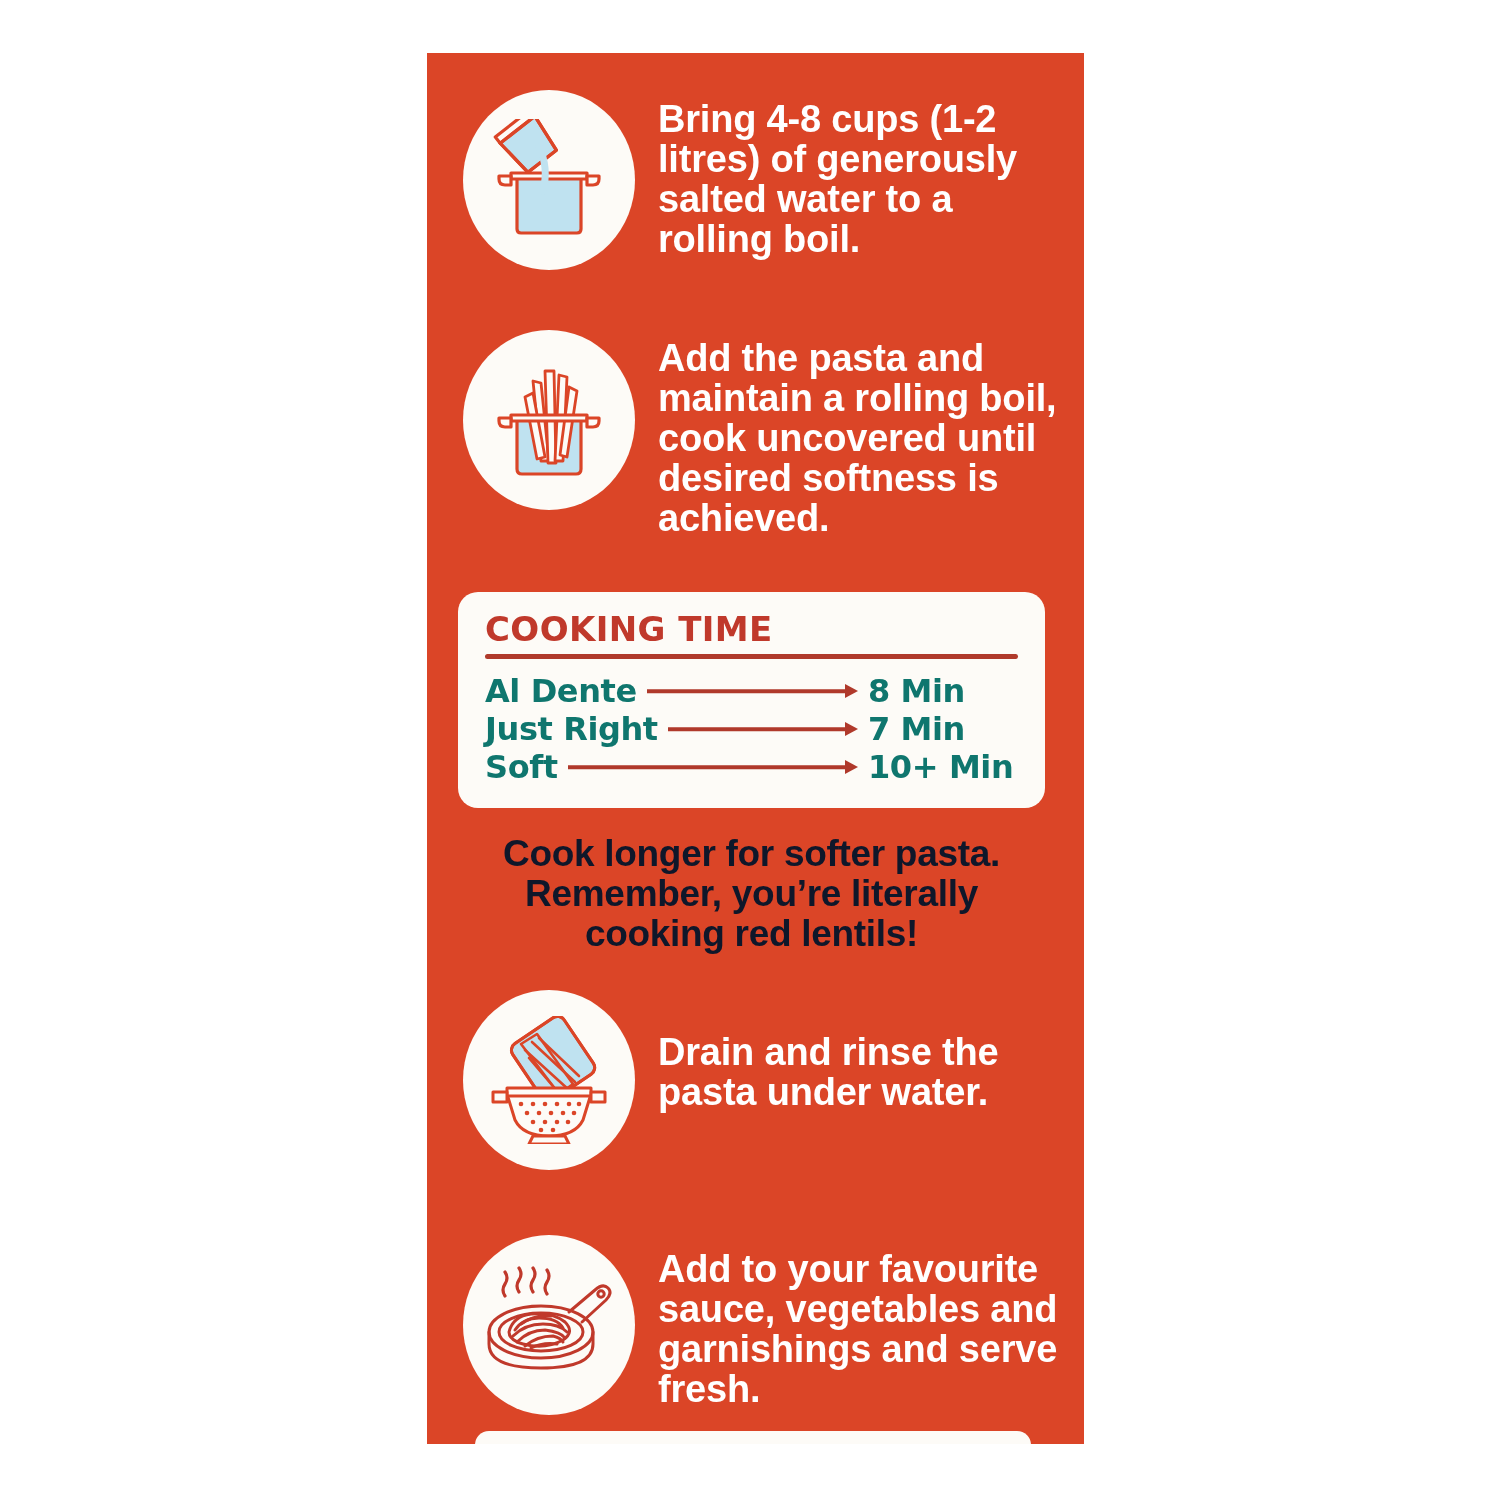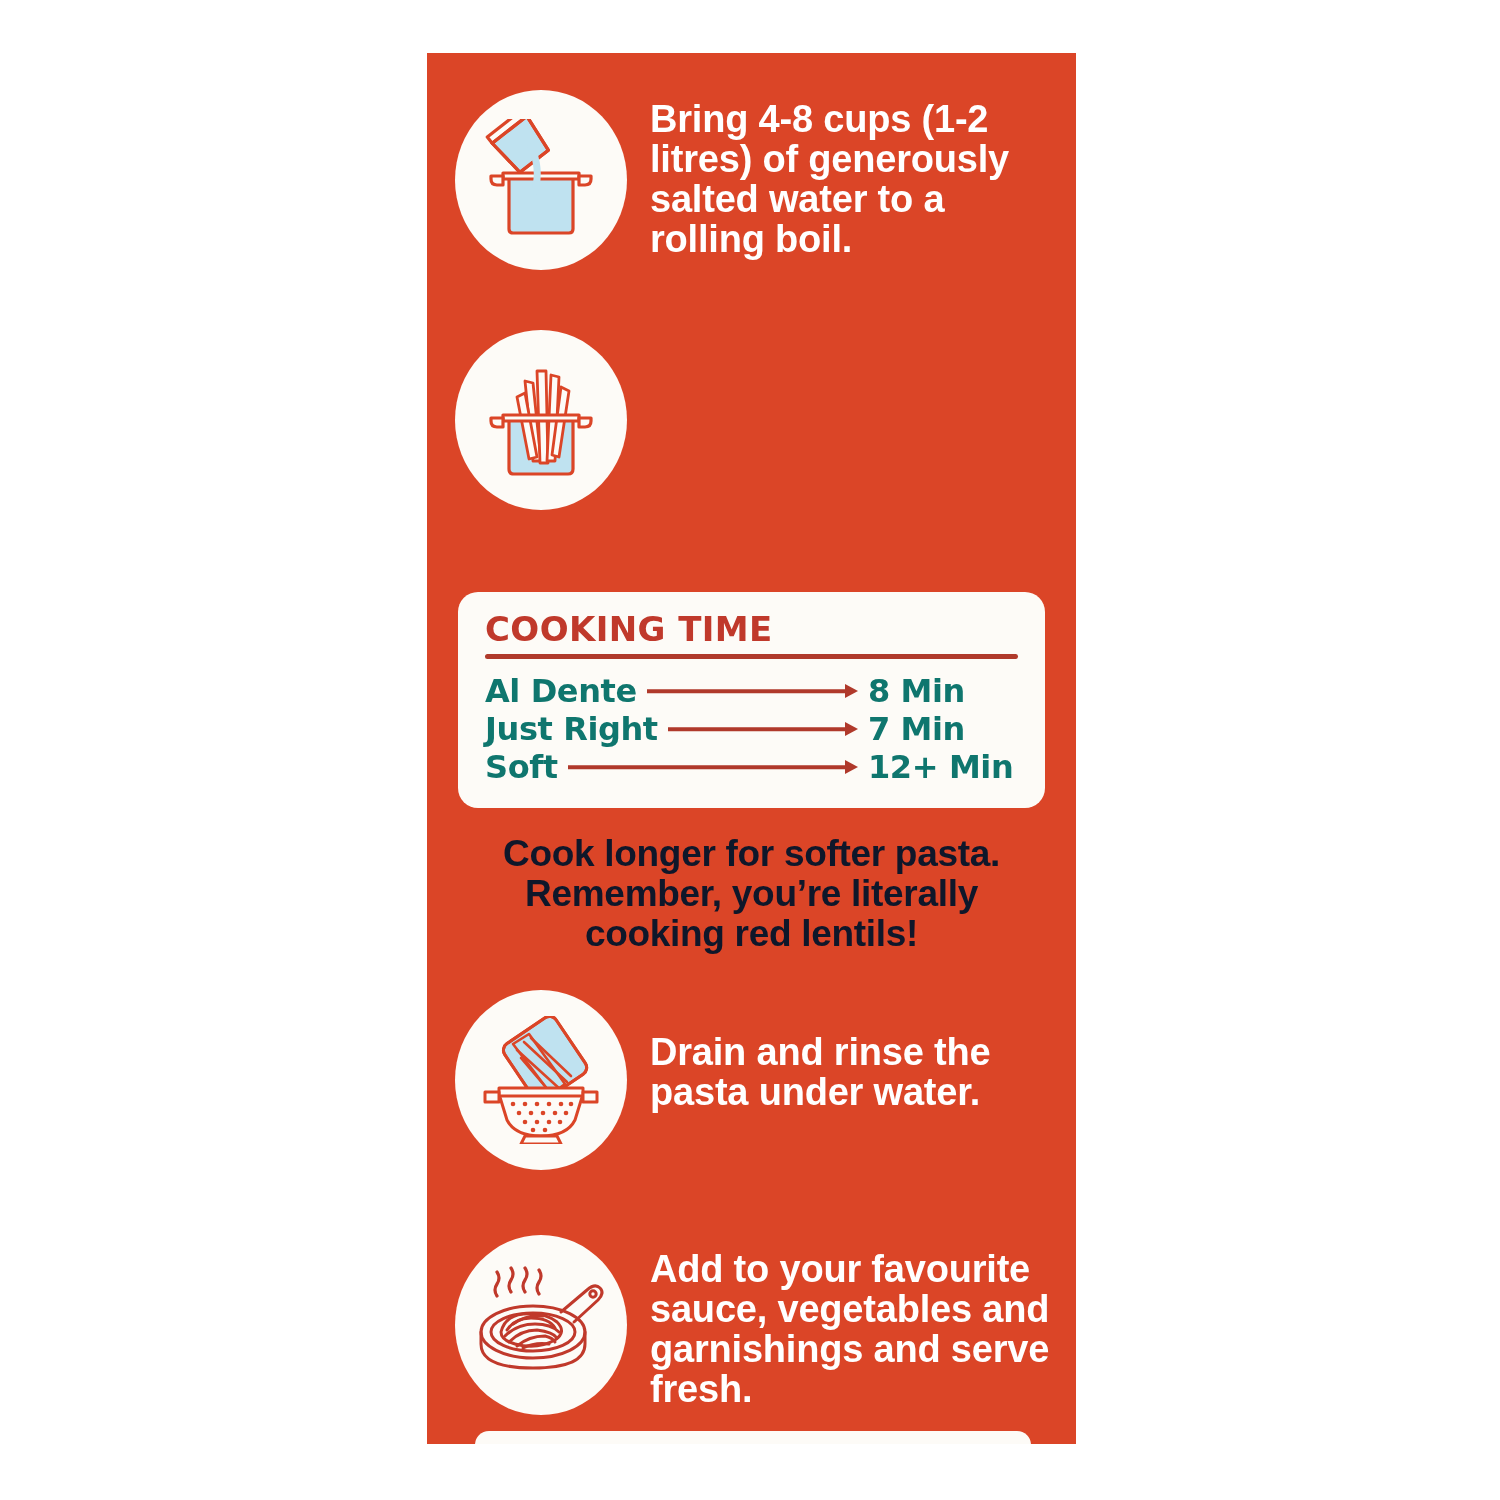--- a/index.html
+++ b/index.html
@@ -23,20 +23,21 @@
 
   
   #panel {
     position: absolute;
     left: 427px;
     top: 53px;
     width: 649px;
     height: 1391px;
     background: #db4527;
     overflow: hidden;
+    padding-left: 8px;
   }
 
   
   .step {
     position: absolute;
     display: flex;
     align-items: flex-start;
     width: 100%;
   }
   .step-icon {
@@ -220,20 +221,21 @@
               <path d="M38 40 L46 36 L58 100 L50 102 Z" fill="#fdfbf7"></path>
               <path d="M82 30 L90 34 L80 100 L73 98 Z" fill="#fdfbf7"></path>
             </g>
             <path d="M30 62 L94 62 L94 112 Q94 117 89 117 L35 117 Q30 117 30 112 Z"></path>
             <path d="M24 58 L100 58 L100 64 L24 64 Z" fill="#fdfbf7"></path>
             <path d="M12 61 L24 61 L24 70 L18 70 Q12 70 12 64 Z" fill="#fdfbf7"></path>
             <path d="M112 61 L100 61 L100 70 L106 70 Q112 70 112 64 Z" fill="#fdfbf7"></path>
           </g>
         </svg>
       </div>
+      <div class="step-text">Add the pasta and maintain a rolling boil, cook uncovered until desired softness is achieved.</div>
     </div>
 
     <div id="cooking-card">
       <div id="cooking-title">COOKING TIME</div>
       <div id="cooking-rule"></div>
 
       <div class="ct-row">
         <span class="ct-label">Al Dente</span>
         <span class="ct-arrow">
             <span class="shaft"></span>
@@ -250,21 +252,21 @@
           </span>
         <span class="ct-value">7 Min</span>
       </div>
 
       <div class="ct-row">
         <span class="ct-label">Soft</span>
         <span class="ct-arrow">
             <span class="shaft"></span>
             <span class="head"></span>
           </span>
-        <span class="ct-value">12+ Min</span>
+        <span class="ct-value">10+ Min</span>
       </div>
     </div>
 
     <div id="cook-note">Cook longer for softer pasta. Remember, you’re literally cooking red lentils!</div>
 
     <div class="step" id="step-4">
       <div class="step-icon">
         <div class="circle"></div>
         <svg width="128" height="128" viewBox="0 0 128 128">
           <g fill="none" stroke="#db4527" stroke-width="3" stroke-linejoin="round" stroke-linecap="round">

